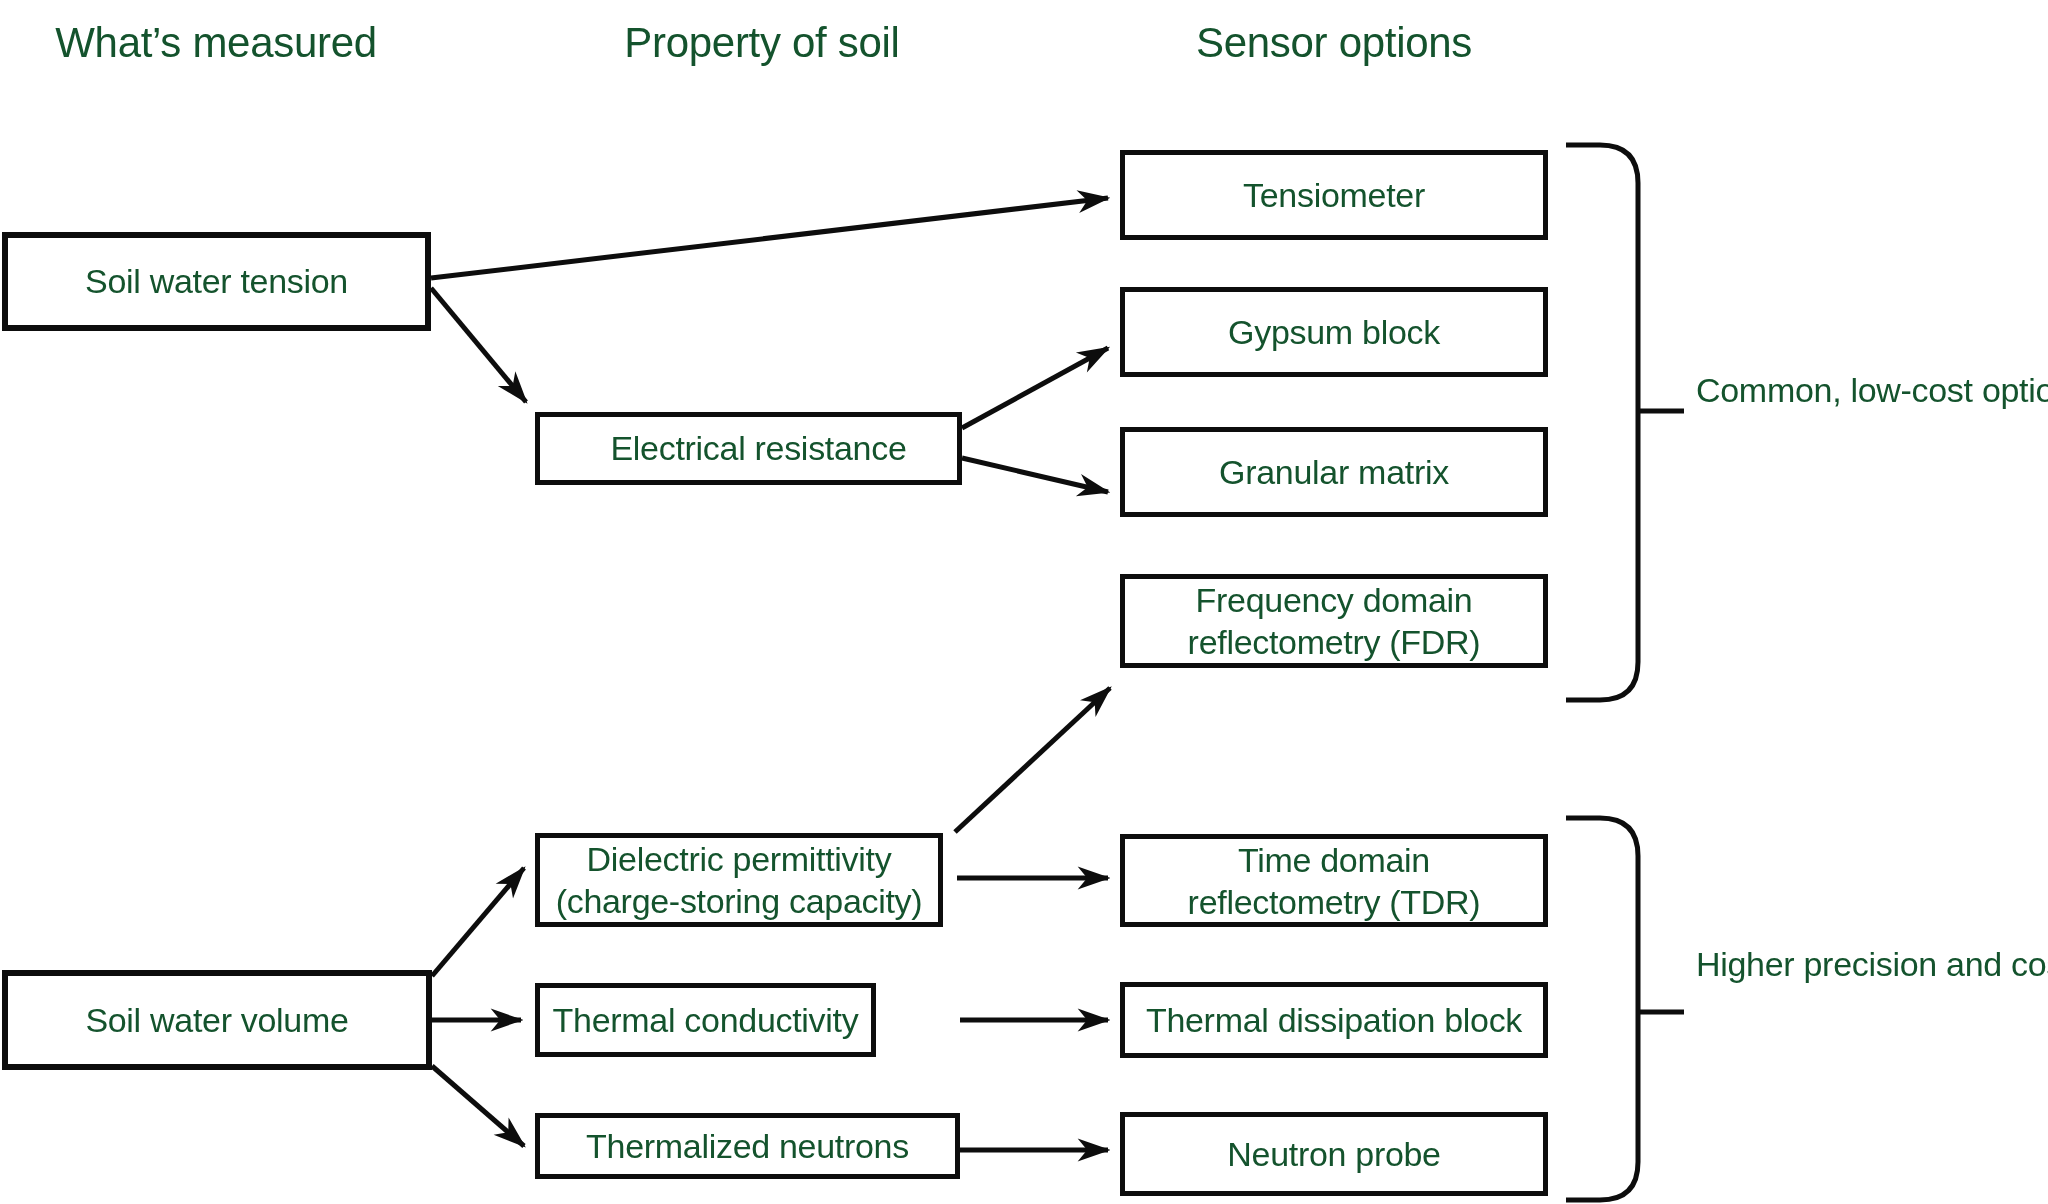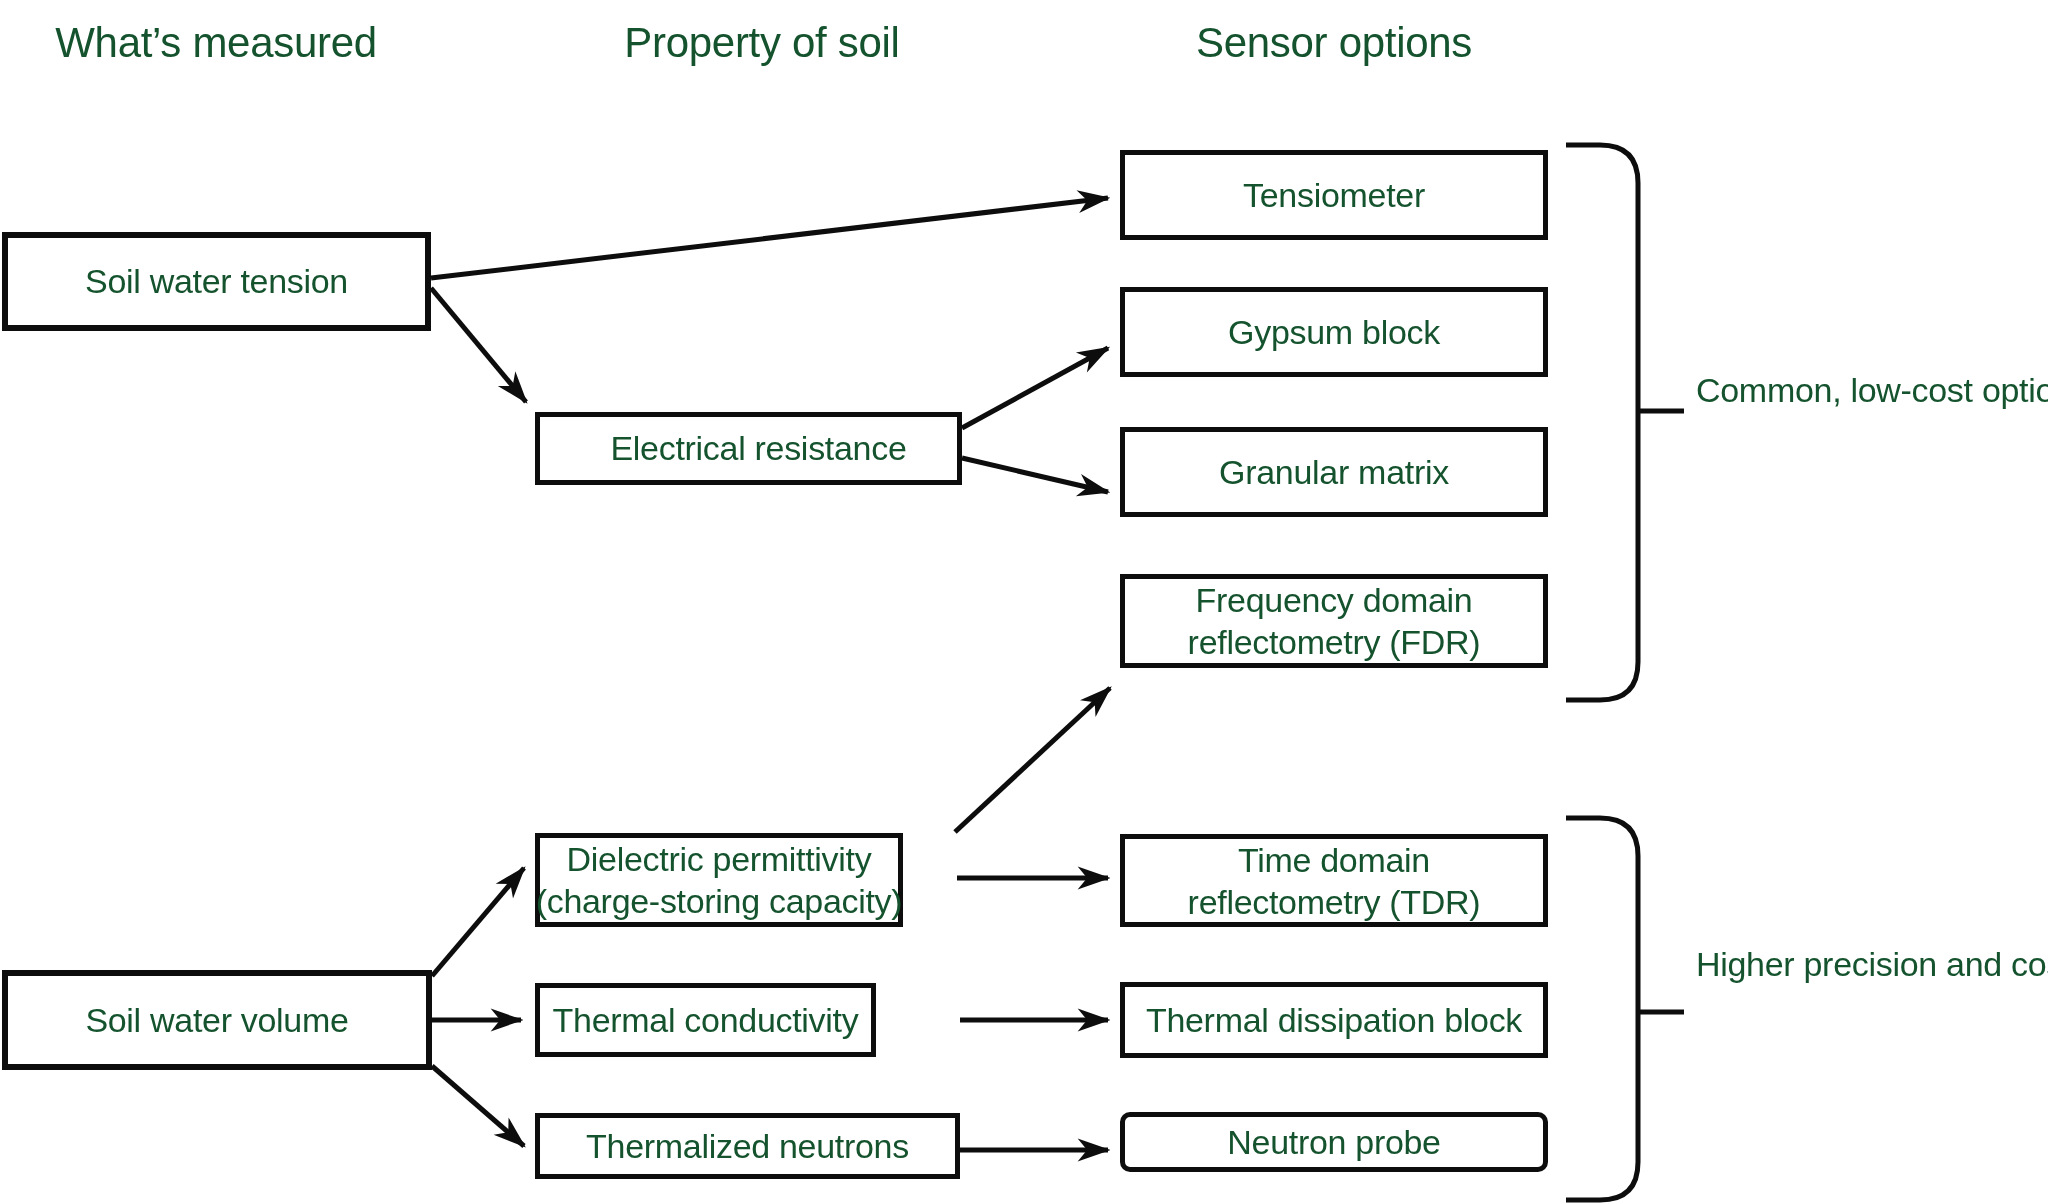--- a/index.html
+++ b/index.html
@@ -96,21 +96,21 @@
   <div class="node thick" style="left:2px; top:232px; width:429px; height:99px;">
     <span class="one-line">Soil water tension</span>
   </div>
   <div class="node thick" style="left:2px; top:970px; width:430px; height:100px;">
     <span class="one-line">Soil water volume</span>
   </div>
 
   <div class="node" style="left:535px; top:412px; width:427px; height:73px;padding-left:20px;">
     <span class="one-line">Electrical resistance</span>
   </div>
-  <div class="node" style="left:535px; top:833px; width:368px; height:94px;">
+  <div class="node" style="left:535px; top:833px; width:408px; height:94px;">
     <span>
       <span class="line">Dielectric permittivity</span>
       <span class="line">(charge-storing capacity)</span>
     </span>
   </div>
   <div class="node" style="left:535px; top:983px; width:341px; height:74px;">
     <span class="one-line">Thermal conductivity</span>
   </div>
   <div class="node" style="left:535px; top:1113px; width:425px; height:66px;">
     <span class="one-line">Thermalized neutrons</span>
@@ -133,21 +133,21 @@
   </div>
   <div class="node" style="left:1120px; top:834px; width:428px; height:93px;">
     <span>
       <span class="line">Time domain</span>
       <span class="line">reflectometry (TDR)</span>
     </span>
   </div>
   <div class="node" style="left:1120px; top:982px; width:428px; height:76px;">
     <span class="one-line">Thermal dissipation block</span>
   </div>
-  <div class="node" style="left:1120px; top:1112px; width:428px; height:60px;border-radius:10px;">
+  <div class="node" style="left:1120px; top:1112px; width:428px; height:84px;">
     <span class="one-line">Neutron probe</span>
   </div>
 
   <div class="annotation" style="left:1696px; top:366px;">
     <span class="line" style="line-height:48px;">Common, low-cost</span>
     <span class="line" style="line-height:48px;">options for irrigators</span>
   </div>
   <div class="annotation" style="left:1696px; top:940px;">
     <span class="line" style="line-height:48px;">Higher precision and</span>
     <span class="line" style="line-height:48px;">cost, often used in</span>

